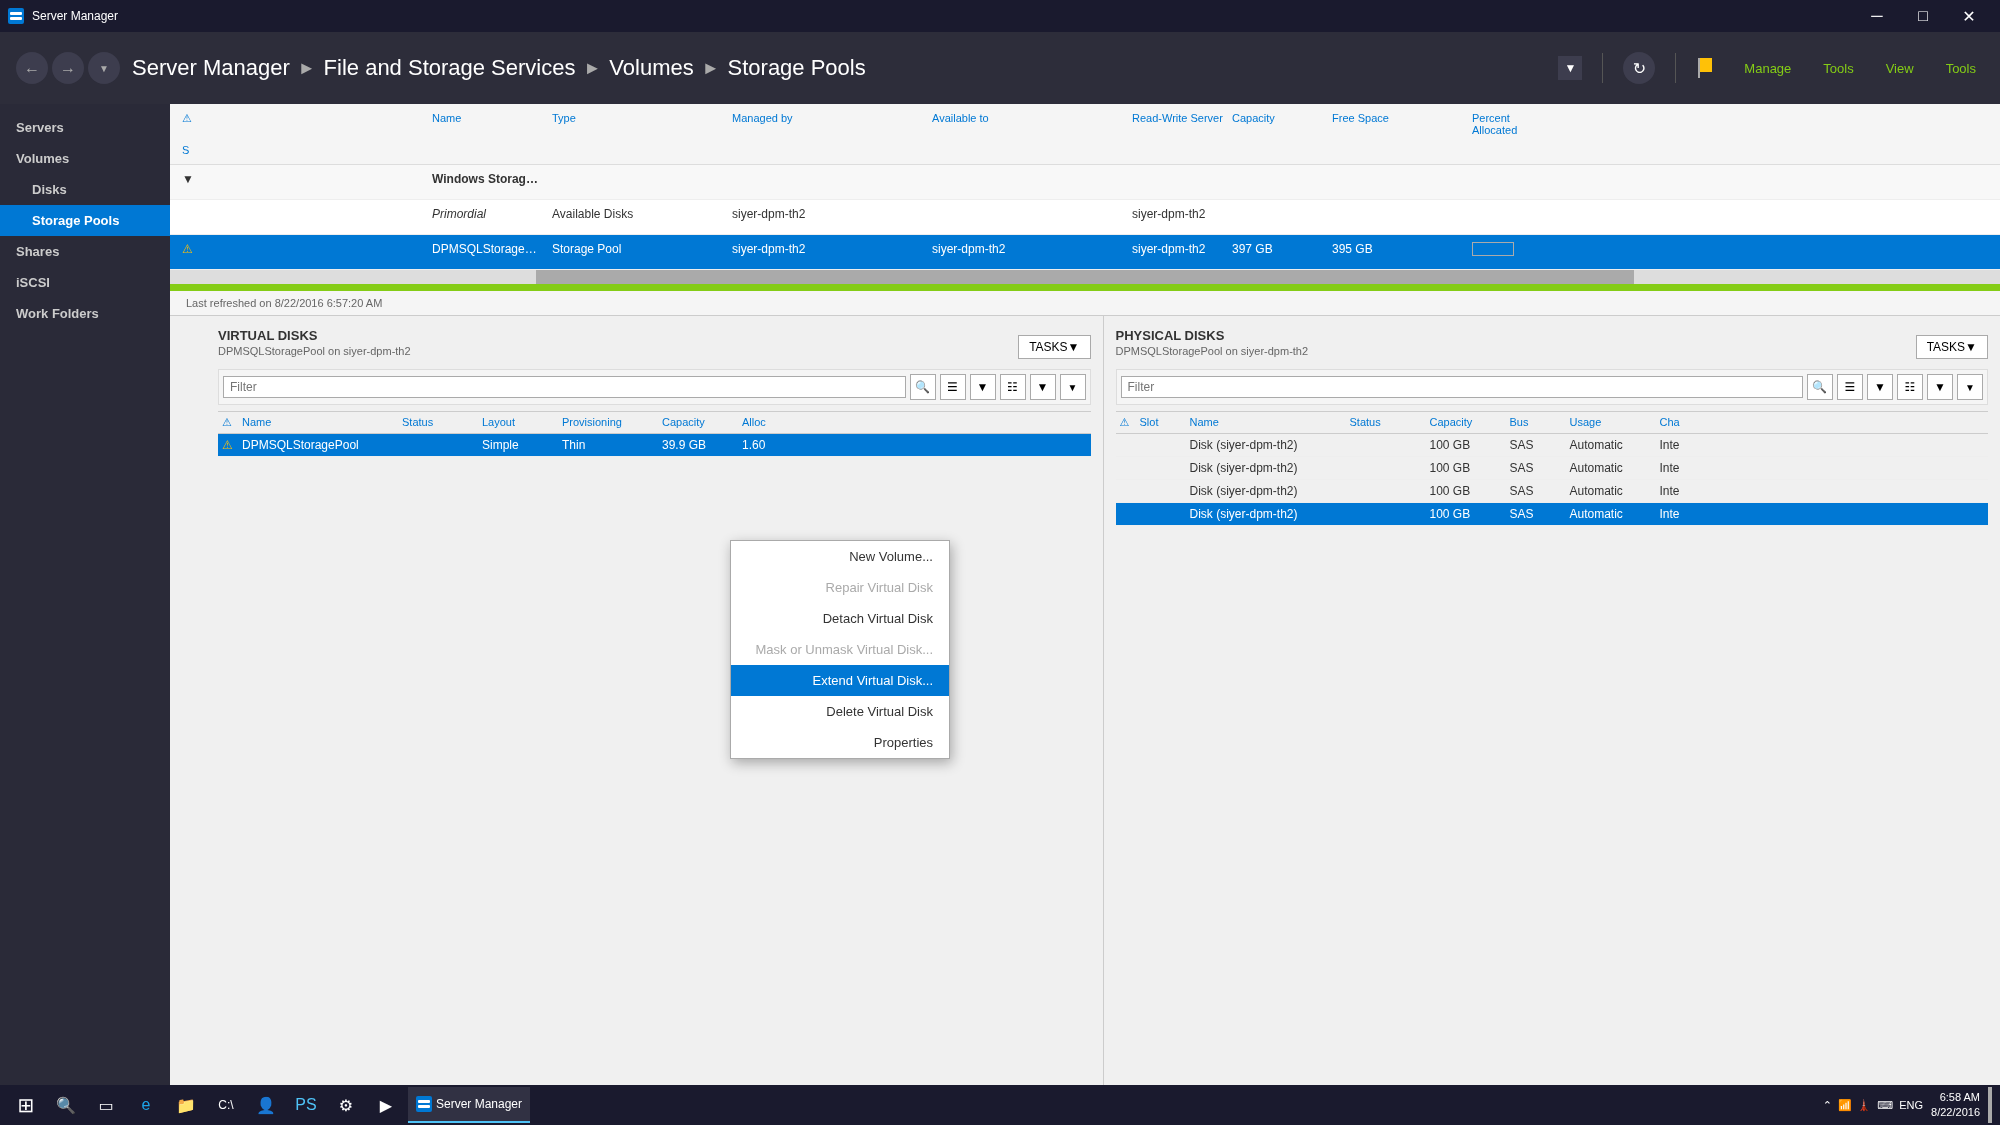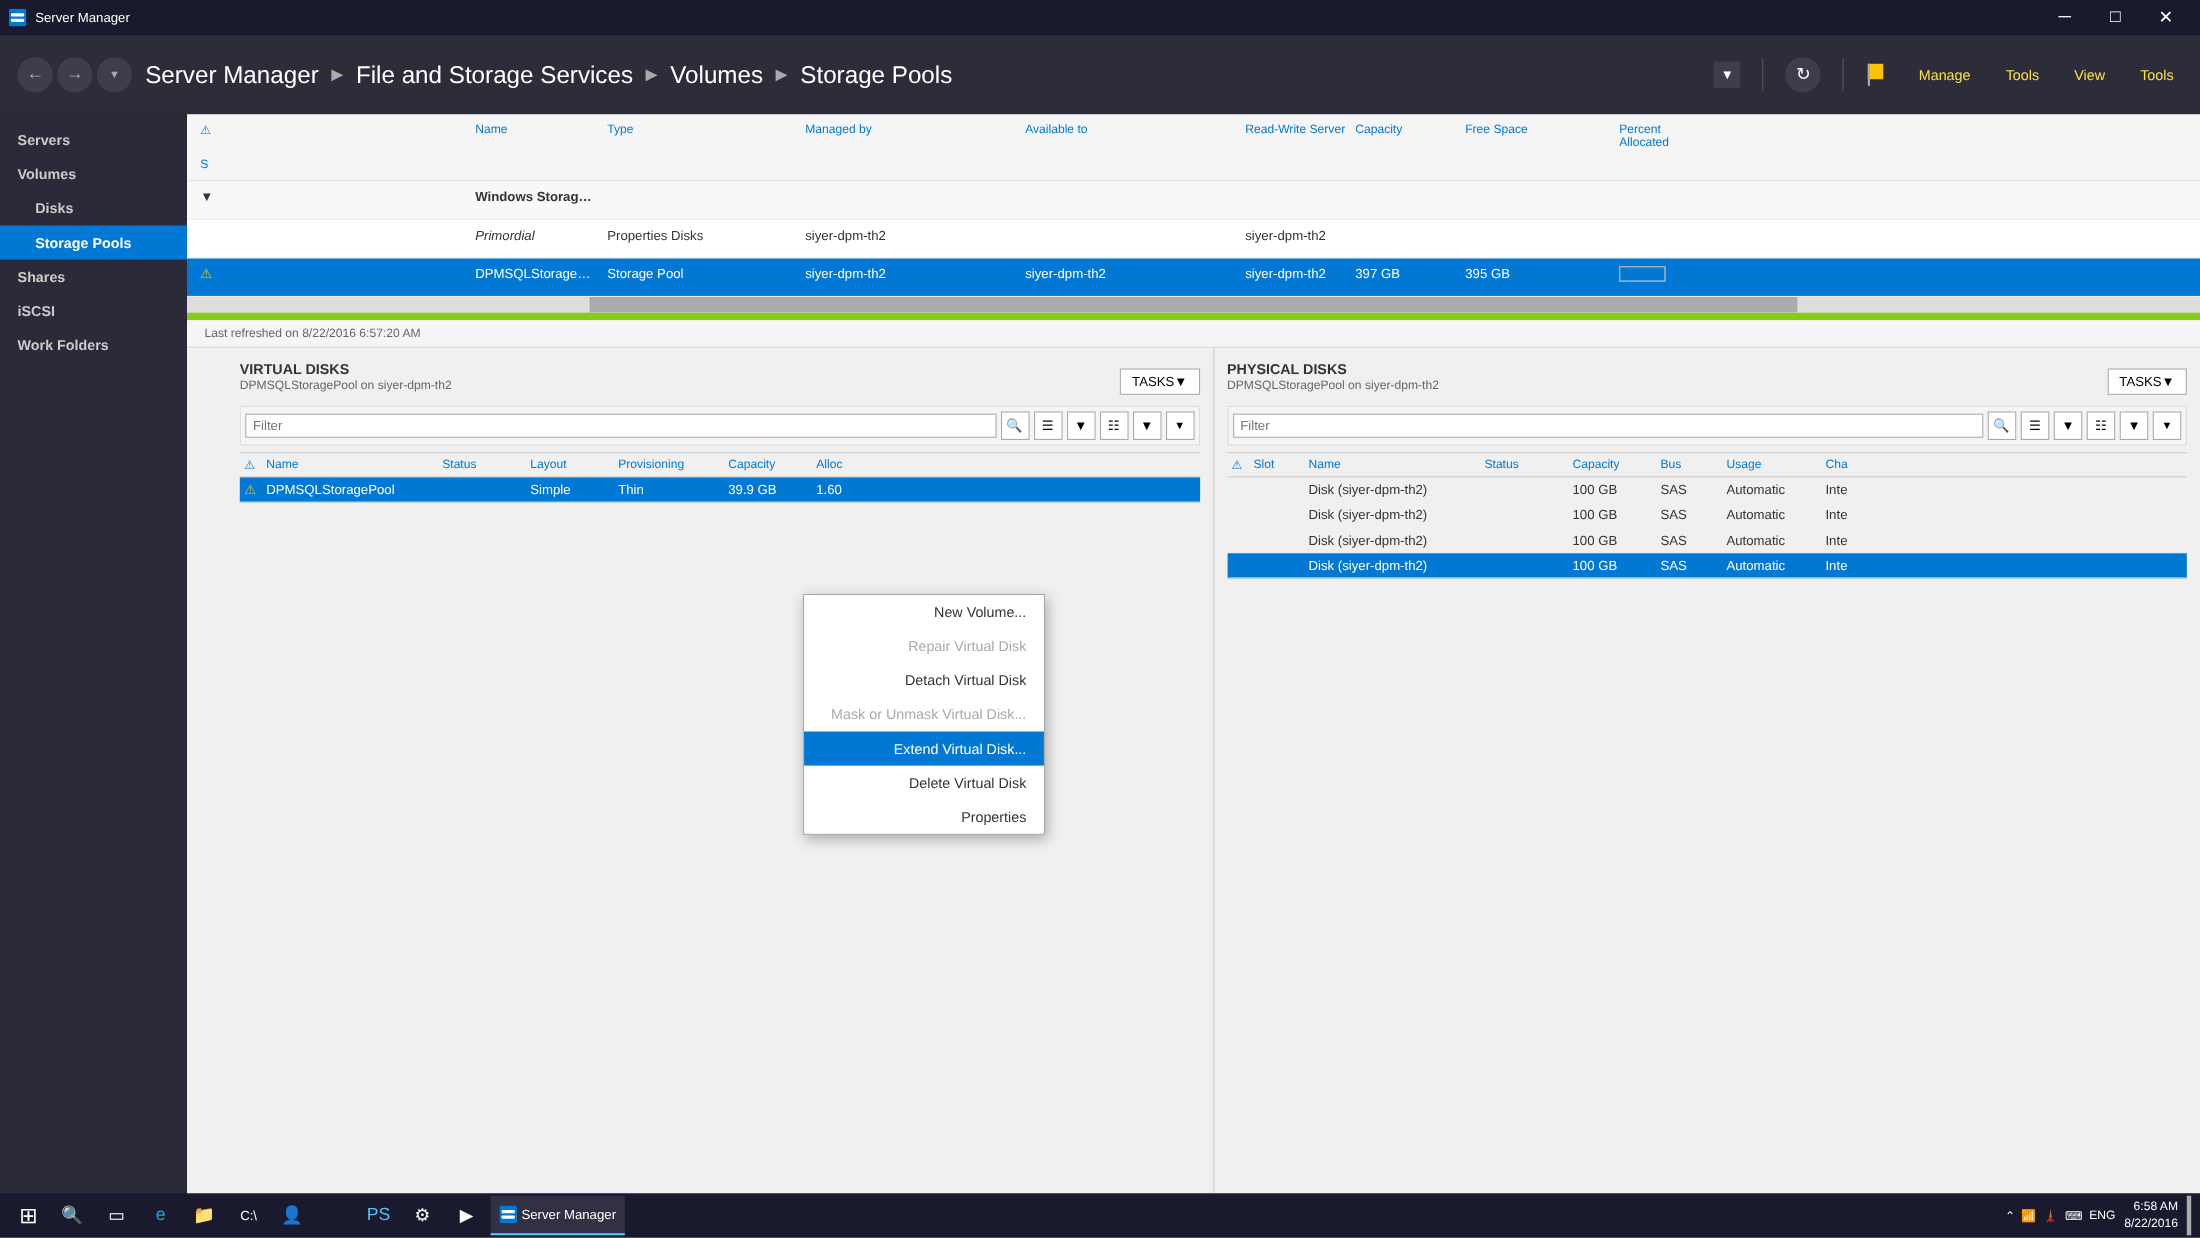--- a/index.html
+++ b/index.html
@@ -28,21 +28,21 @@
       gap: 12px;
     }
     .nav-btns { display: flex; gap: 4px; }
     .nav-btn { width: 32px; height: 32px; background: #3d3d4e; border-radius: 50%; border: none; color: #aaa; font-size: 16px; cursor: pointer; display: flex; align-items: center; justify-content: center; }
     .breadcrumb { display: flex; align-items: center; color: white; font-size: 22px; gap: 8px; flex: 1; }
     .breadcrumb-sep { color: #aaa; font-size: 18px; }
     .breadcrumb-item { cursor: pointer; }
     .breadcrumb-item.active { color: white; }
     .nav-dropdown { width: 24px; height: 24px; background: #3d3d4e; border: none; color: white; cursor: pointer; font-size: 12px; }
     .nav-right { display: flex; align-items: center; gap: 16px; }
-    .nav-right-btn { background: none; border: none; color: #fde047; font-size: 13px; cursor: pointer; padding: 4px 8px; }
+    .nav-right-btn { background: none; border: none; color: #84cc16; font-size: 13px; cursor: pointer; padding: 4px 8px; }
     .refresh-btn { width: 32px; height: 32px; background: #3d3d4e; border-radius: 50%; border: none; color: white; font-size: 16px; cursor: pointer; display: flex; align-items: center; justify-content: center; }
 
     
     .main-layout { display: flex; height: calc(1125px - 32px - 72px - 40px); }
 
     
     .sidebar {
       width: 170px;
       background: #2a2a38;
       padding-top: 8px;
@@ -254,21 +254,21 @@
         <div class="td"></div>
         <div class="td"></div>
         <div class="td"></div>
         <div class="td"></div>
         <div class="td"></div>
       </div>
 
       <div class="table-row">
         <div class="td"></div>
         <div class="td italic">Primordial</div>
-        <div class="td">Properties Disks</div>
+        <div class="td">Available Disks</div>
         <div class="td">siyer-dpm-th2</div>
         <div class="td"></div>
         <div class="td">siyer-dpm-th2</div>
         <div class="td"></div>
         <div class="td"></div>
         <div class="td"></div>
         <div class="td"></div>
       </div>
 
       <div class="table-row selected">
@@ -427,21 +427,21 @@
 </div>
 
 <div class="taskbar">
   <button class="taskbar-start">⊞</button>
   <button class="taskbar-btn">🔍</button>
   <button class="taskbar-btn">▭</button>
   <button class="taskbar-btn" style="color:#1ca4e8;">e</button>
   <button class="taskbar-btn">📁</button>
   <button class="taskbar-btn" style="font-size:12px;">C:\</button>
   <button class="taskbar-btn">👤</button>
-  <button class="taskbar-btn" style="color:#4fc3f7;margin-left:38px;">PS</button>
+  <button class="taskbar-btn" style="color:#4fc3f7;">PS</button>
   <button class="taskbar-btn">⚙</button>
   <button class="taskbar-btn">▶</button>
   <div class="taskbar-app">
     <svg width="16" height="16" viewBox="0 0 16 16">
       <rect width="16" height="16" fill="#0078d4" rx="2"></rect>
       <rect x="2" y="4" width="12" height="3" fill="white" rx="1"></rect>
       <rect x="2" y="9" width="12" height="3" fill="white" rx="1"></rect>
     </svg>
     <span>Server Manager</span>
   </div>

